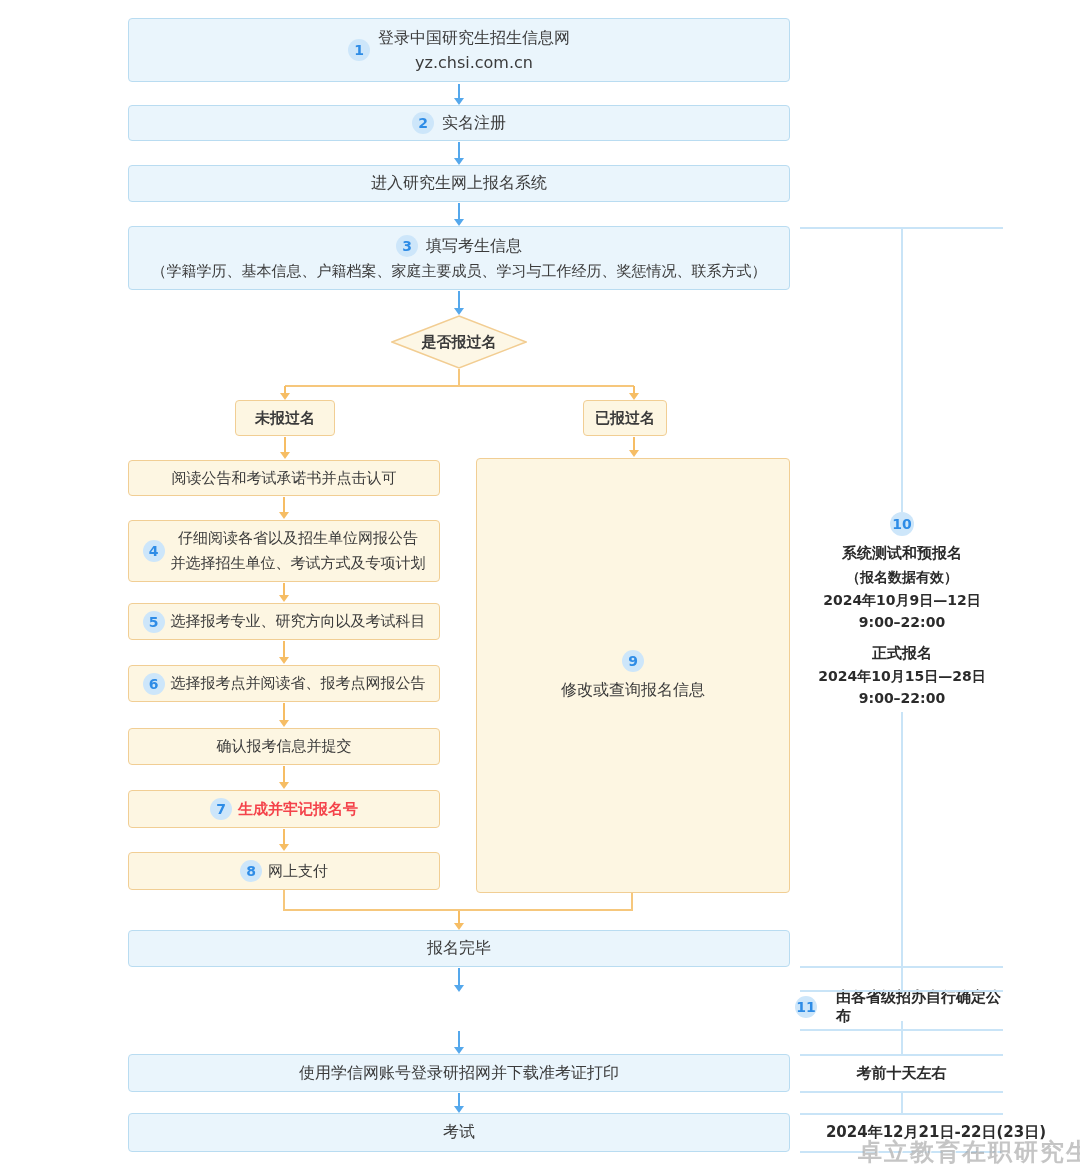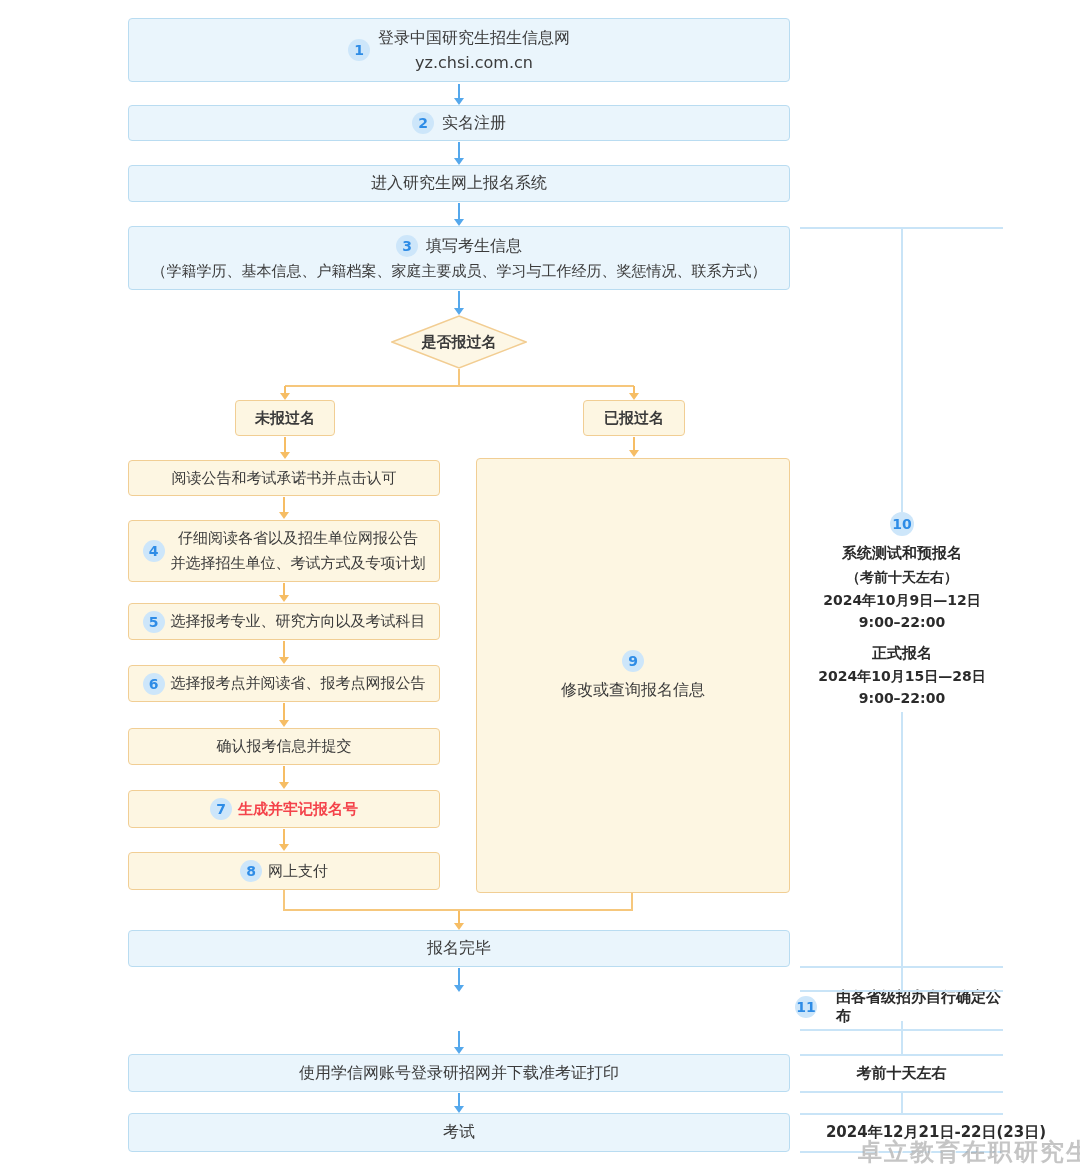--- a/index.html
+++ b/index.html
@@ -106,21 +106,21 @@
   </div>
 
   <div class="vl lorange" style="left:458px;top:369px;height:17px"></div>
   <div class="hl lorange" style="left:285px;top:385px;width:349px"></div>
   <div class="arr orange" style="left:280px;top:386px;height:14px"></div>
   <div class="arr orange" style="left:629px;top:386px;height:14px"></div>
 
   <div class="ybox" style="left:235px;top:400px;width:100px;height:36px;font-weight:600">
     <span>未报过名</span>
   </div>
-  <div class="ybox" style="left:583px;top:400px;width:102px;height:36px;font-weight:600">
+  <div class="ybox" style="left:583px;top:400px;width:84px;height:36px;font-weight:600">
     <span>已报过名</span>
   </div>
   <div class="arr orange" style="left:280px;top:437px;height:22px"></div>
   <div class="arr orange" style="left:629px;top:437px;height:20px"></div>
 
   <div class="ybox" style="left:128px;top:460px;width:312px;height:36px">
     <span>阅读公告和考试承诺书并点击认可</span>
   </div>
   <div class="arr orange" style="left:279px;top:497px;height:22px"></div>
 
@@ -205,21 +205,21 @@
   <div class="hl lblue" style="left:800px;top:990px;width:203px;z-index:3"></div>
   <div class="hl lblue" style="left:800px;top:1029px;width:203px;z-index:3"></div>
   <div class="hl lblue" style="left:800px;top:1054px;width:203px;z-index:3"></div>
   <div class="hl lblue" style="left:800px;top:1091px;width:203px;z-index:3"></div>
   <div class="hl lblue" style="left:800px;top:1113px;width:203px;z-index:3"></div>
   <div class="hl lblue" style="left:800px;top:1151px;width:203px;z-index:3"></div>
 
   <div class="tl-block" style="left:797px;top:512px;width:210px;padding-bottom:6px;">
     <span class="badge big">10</span>
     <div class="tl-title">系统测试和预报名</div>
-    <div class="tl-sub">（考前十天左右）</div>
+    <div class="tl-sub">（报名数据有效）</div>
     <div class="tl-date">2024年10月9日—12日</div>
     <div class="tl-time">9:00–22:00</div>
     <div class="tl-title2">正式报名</div>
     <div class="tl-date">2024年10月15日—28日</div>
     <div class="tl-time">9:00–22:00</div>
   </div>
 
   <div class="tl-row" style="left:795px;top:993px;width:213px;height:28px;gap:19px;">
     <span class="badge">11</span>
     <span>由各省级招办自行确定公布</span>

